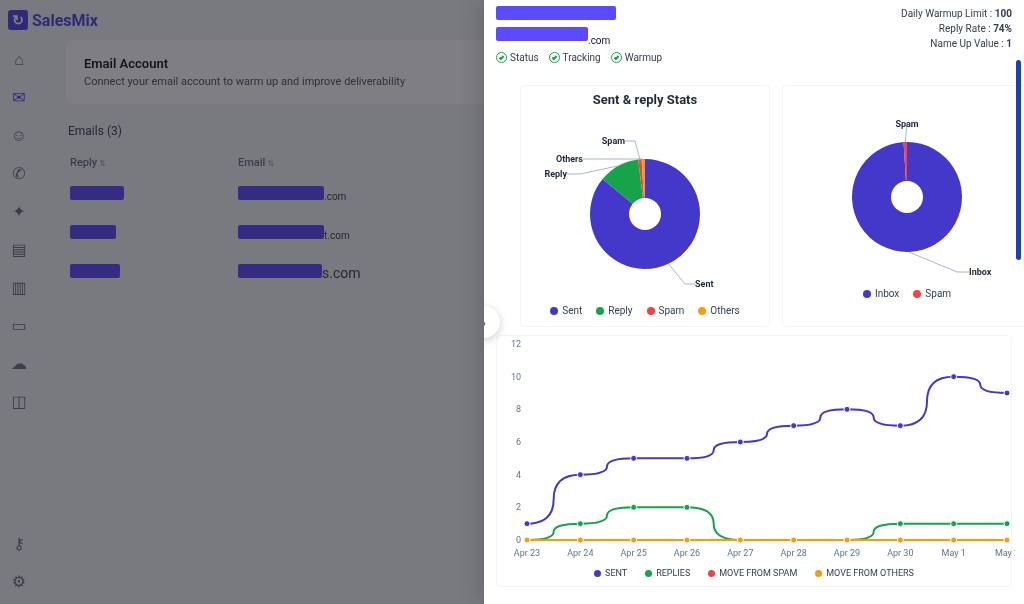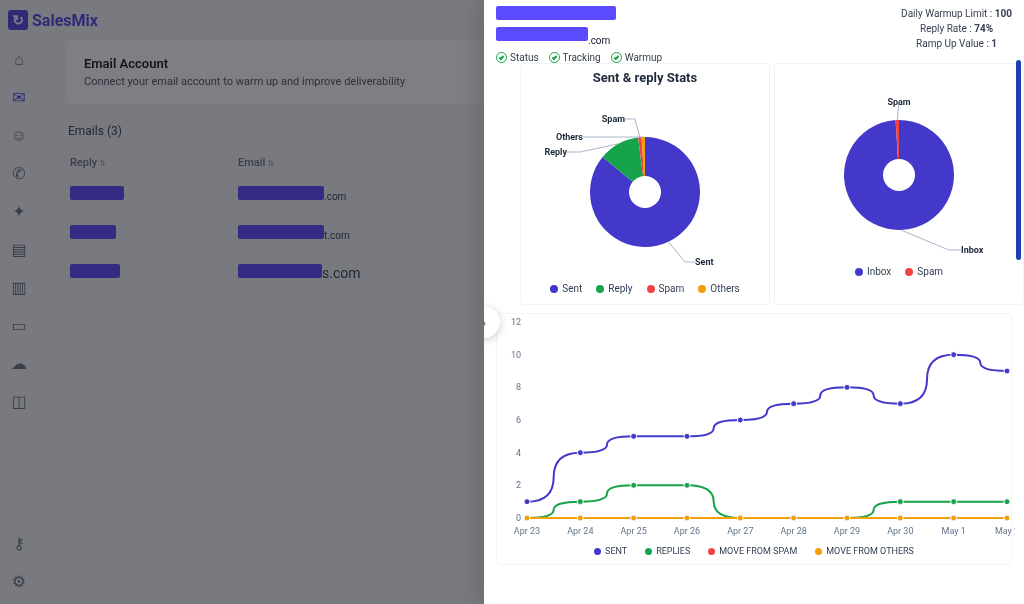--- a/index.html
+++ b/index.html
@@ -34,24 +34,24 @@
 .panel { position:absolute; top:0; right:0; width:540px; height:604px; background:#fff; z-index:10; box-shadow: -4px 0 20px rgba(0,0,0,.15); padding:6px 12px 0 12px; overflow:hidden;}
 .panel .scrollbar { position:absolute; top:60px; right:3px; width:5px; height:200px; background:#1e40af; border-radius:3px;}
 .panel-handle { position:absolute; left:-16px; top:306px; width:32px; height:32px; border-radius:50%; background:#fff; box-shadow:0 2px 8px rgba(0,0,0,.2); display:flex; align-items:center; justify-content:center; font-size:16px; color:#6b7280;}
 .panel-top { display:flex; justify-content:space-between; align-items:flex-start;}
 .acct .redact { margin-bottom:3px; }
 .acct .email-line { font-size:10px; color:#111827; }
 .statuses { display:flex; gap:10px; margin-top:4px; font-size:10px; color:#374151;}
 .statuses span { display:flex; align-items:center; gap:3px;}
 .mini-check { width:11px; height:11px; border-radius:50%; border:1.2px solid #16a34a; display:inline-flex; align-items:center; justify-content:center;}
 .mini-check svg { width:7px; height:7px; stroke:#16a34a; stroke-width:3; fill:none;}
-.metrics { text-align:center; font-size:10px; color:#374151; line-height:1.5;}
+.metrics { text-align:right; font-size:10px; color:#374151; line-height:1.5;}
 .metrics b { font-weight:700;}
 
-.charts-row { display:flex; gap:4px; margin-top:0;padding-left:24px;}
+.charts-row { display:flex; gap:12px; margin-top:22px;padding-left:24px;}
 .chart-box { flex:1; background:#fff; border:1px solid #f1f5f9; border-radius:4px; padding:6px 4px 10px; }
 .chart-box h4 { text-align:center; font-size:13px; font-weight:700; color:#1e293b; margin-bottom:2px;}
 .donut-wrap { display:flex; justify-content:center; }
 .chart-legend { display:flex; justify-content:center; gap:14px; font-size:10px; color:#334155; margin-top:6px;}
 .dot { width:8px; height:8px; border-radius:50%; display:inline-block; margin-right:4px; vertical-align:middle;}
 .pie-label { font-size:9px; font-weight:700; fill:#1e293b;}
 .pie-lead { stroke:#94a3b8; stroke-width:0.8; fill:none;}
 
 .line-box { margin-top:8px; border:1px solid #f1f5f9; border-radius:4px; padding:4px 2px 8px;}
 .axis-text { font-size:9px; fill:#64748b; }
@@ -187,21 +187,21 @@
                 <path d="M2 5l2 2 4-4"></path>
               </svg>
             </span>
             <span>Warmup</span>
           </span>
       </div>
     </div>
     <div class="metrics">
       <div><span>Daily Warmup Limit :</span> <b>100</b></div>
       <div><span>Reply Rate :</span> <b>74%</b></div>
-      <div><span>Ramp Up Value :</span> <b>1</b></div>
+      <div><span>Name Up Value :</span> <b>1</b></div>
     </div>
   </div>
 
   <div class="charts-row">
     <div class="chart-box">
       <h4>Sent &amp; reply Stats</h4>
       <div class="donut-wrap">
           <svg id="donut-0" width="240" height="190" viewBox="0 0 240 190">
             <path d="M 120 50 A 55 55 0 1 1 77.6217716473316 69.94168056382205 L 120 105 Z" fill="#4338ca"></path>
             <polyline points="143.417861036079,154.76548788563107 160,175 170,175" class="pie-lead"></polyline>

